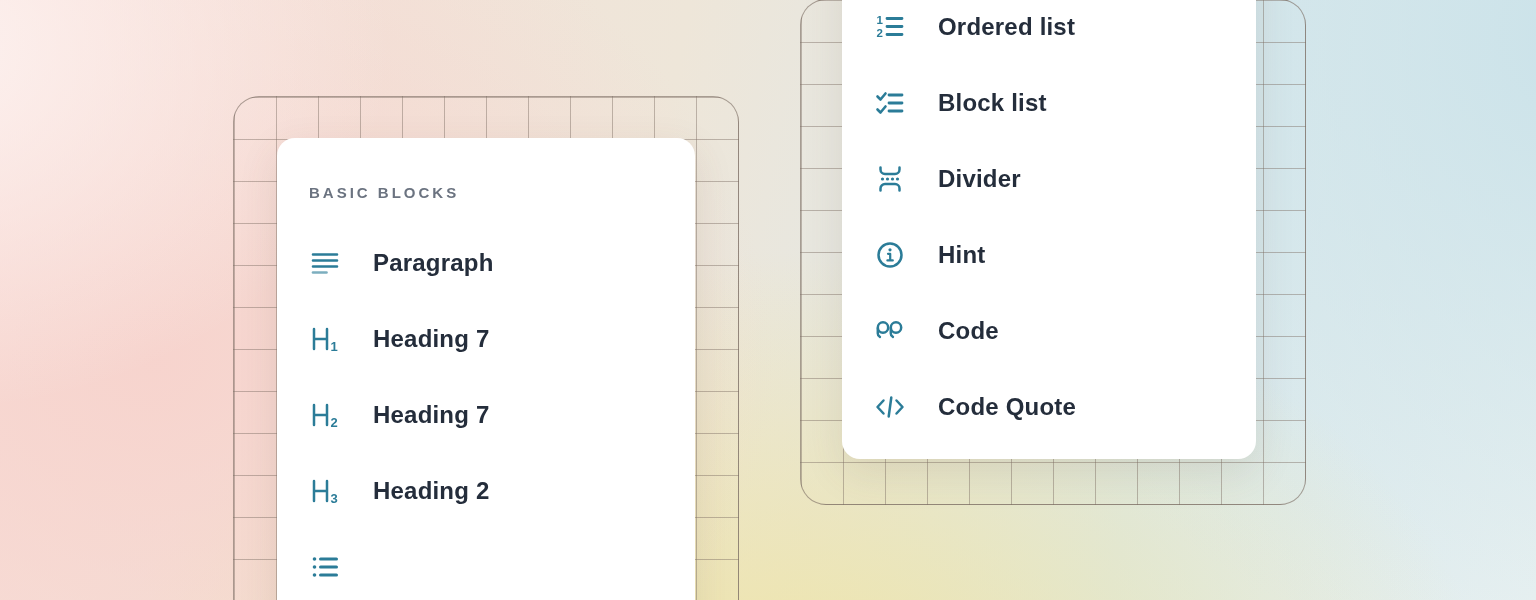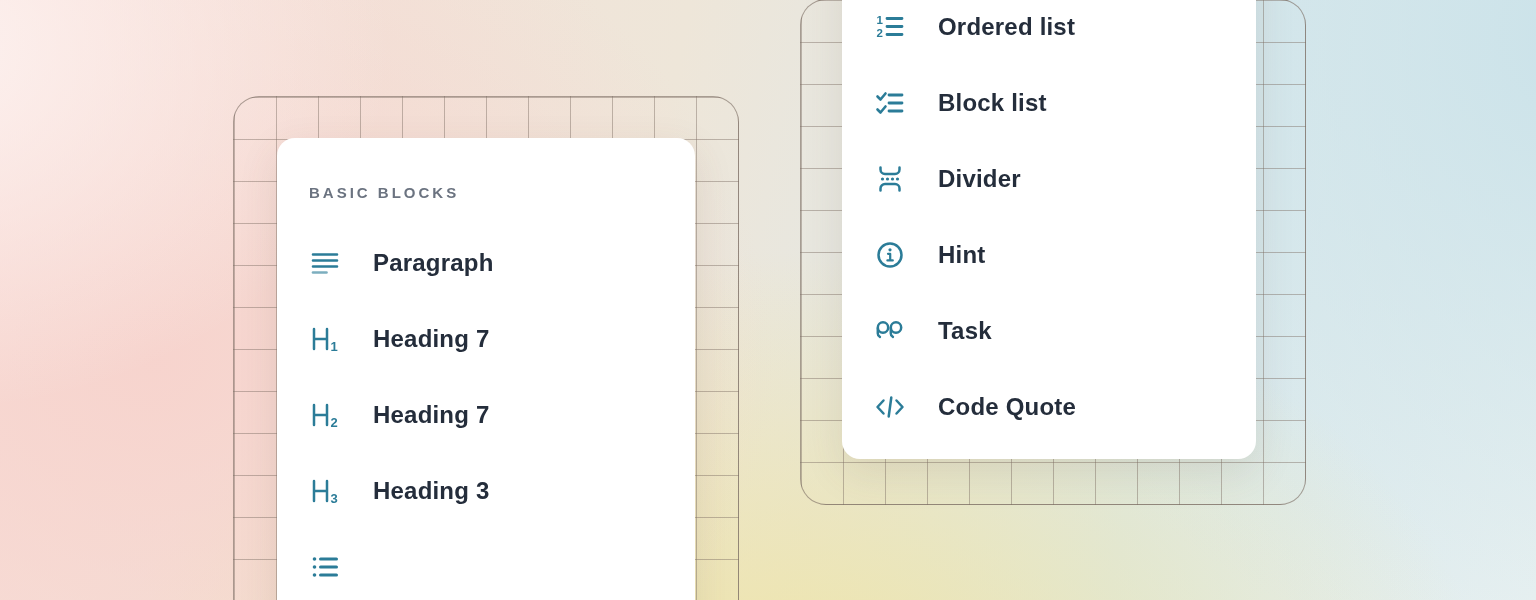--- a/index.html
+++ b/index.html
@@ -109,21 +109,21 @@
     <span class="menu-label">Heading 7</span>
   </div>
 
   <div class="menu-item">
     <span class="menu-icon">
             <svg viewBox="0 0 32 32" fill="none" stroke="currentColor" stroke-linecap="round" stroke-linejoin="round" stroke-width="2.5">
               <path d="M5 6v20M5 16h13M18 6v20"></path>
               <text x="21.5" y="28" font-size="13" fill="currentColor" stroke="none">3</text>
             </svg>
           </span>
-    <span class="menu-label">Heading 3</span>
+    <span class="menu-label">Heading 2</span>
   </div>
 
   <div class="menu-item">
     <span class="menu-icon">
             <svg viewBox="0 0 32 32" fill="none" stroke="currentColor" stroke-linecap="round" stroke-linejoin="round" stroke-width="3">
               <path d="M11.5 8h16M11.5 16h16M11.5 24h16"></path>
               <circle cx="5.5" cy="8" r="1.8" fill="currentColor" stroke="none"></circle>
               <circle cx="5.5" cy="16" r="1.8" fill="currentColor" stroke="none"></circle>
               <circle cx="5.5" cy="24" r="1.8" fill="currentColor" stroke="none"></circle>
             </svg>
@@ -183,21 +183,21 @@
 
   <div class="menu-item">
     <span class="menu-icon">
             <svg viewBox="0 0 32 32" fill="none" stroke="currentColor" stroke-linecap="round" stroke-linejoin="round" stroke-width="2.5">
               <circle cx="9" cy="12.5" r="5.2"></circle>
               <path d="M3.8 13.5v5a3.8 3.8 0 0 0 2.1 3.4"></path>
               <circle cx="22" cy="12.5" r="5.2"></circle>
               <path d="M16.8 13.5v5a3.8 3.8 0 0 0 2.1 3.4"></path>
             </svg>
           </span>
-    <span class="menu-label">Task</span>
+    <span class="menu-label">Code</span>
   </div>
 
   <div class="menu-item">
     <span class="menu-icon">
             <svg viewBox="0 0 32 32" fill="none" stroke="currentColor" stroke-linecap="round" stroke-linejoin="round" stroke-width="2.5">
               <path d="M9.5 9.5L3.5 16l6 6.5"></path>
               <path d="M22.5 9.5l6 6.5-6 6.5"></path>
               <path d="M17.3 6.5l-2.6 19"></path>
             </svg>
           </span>

